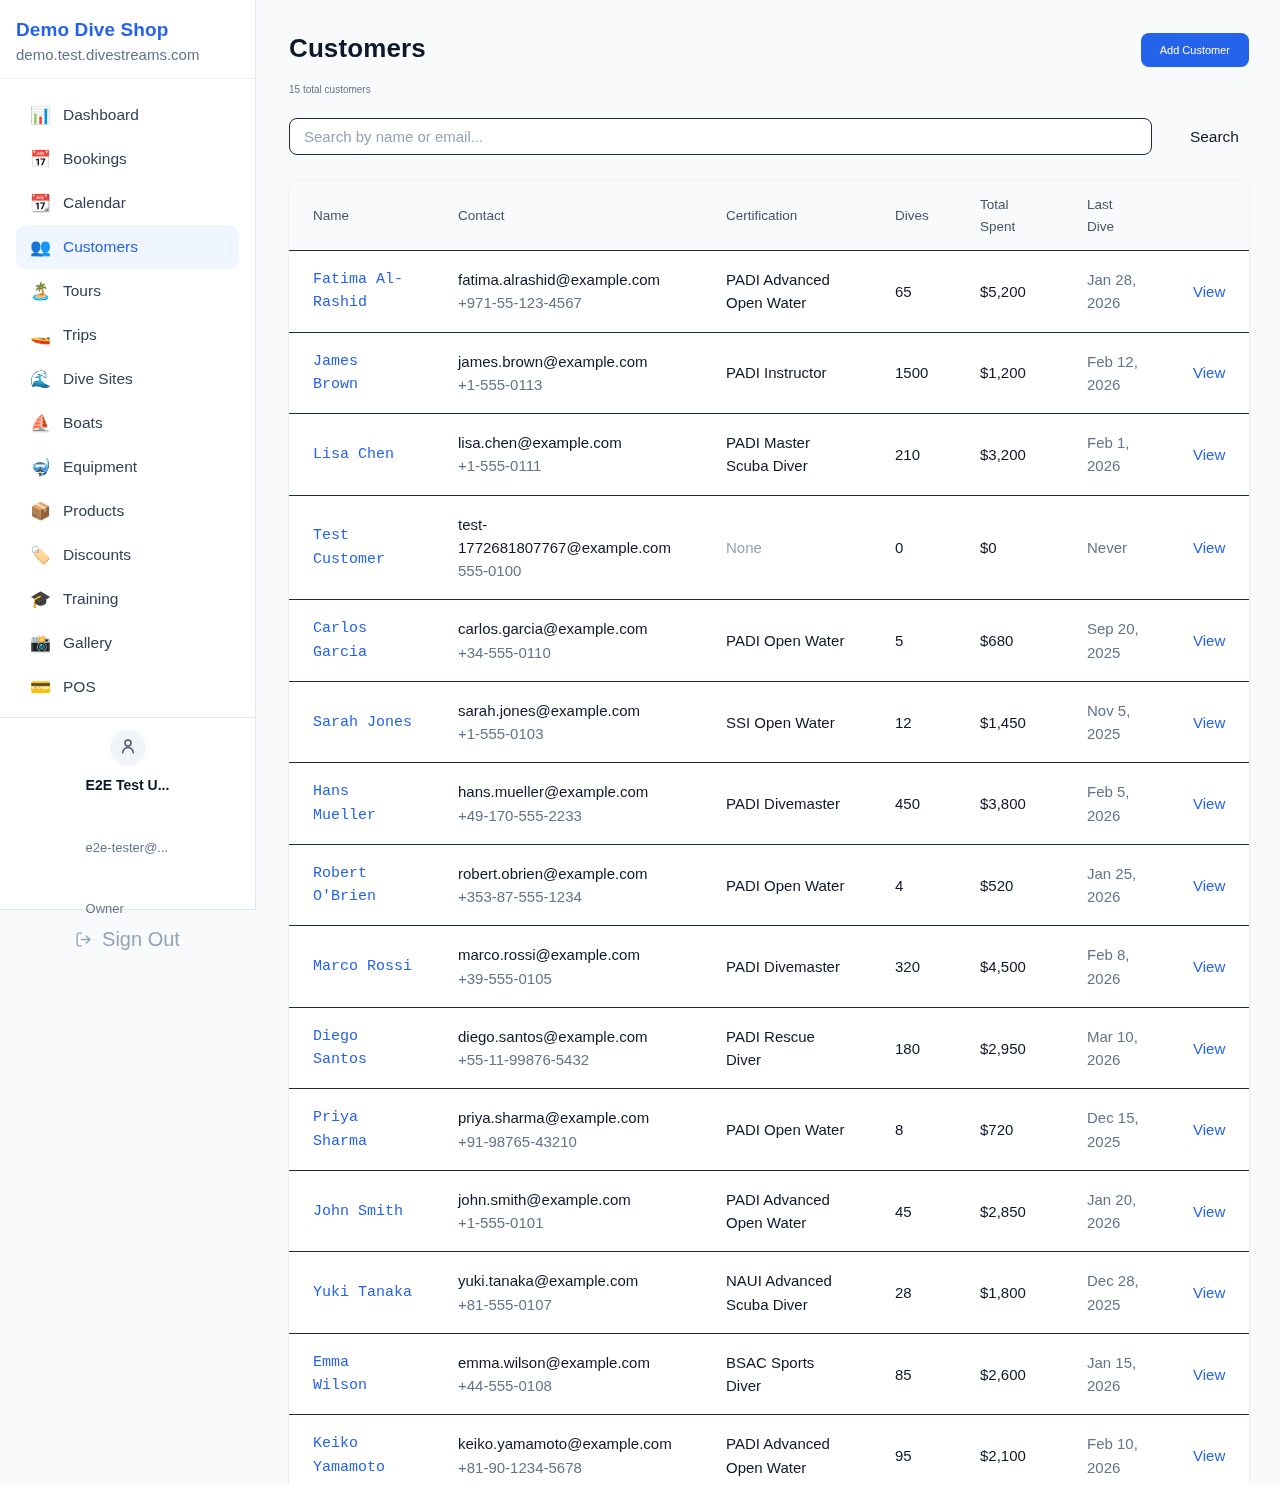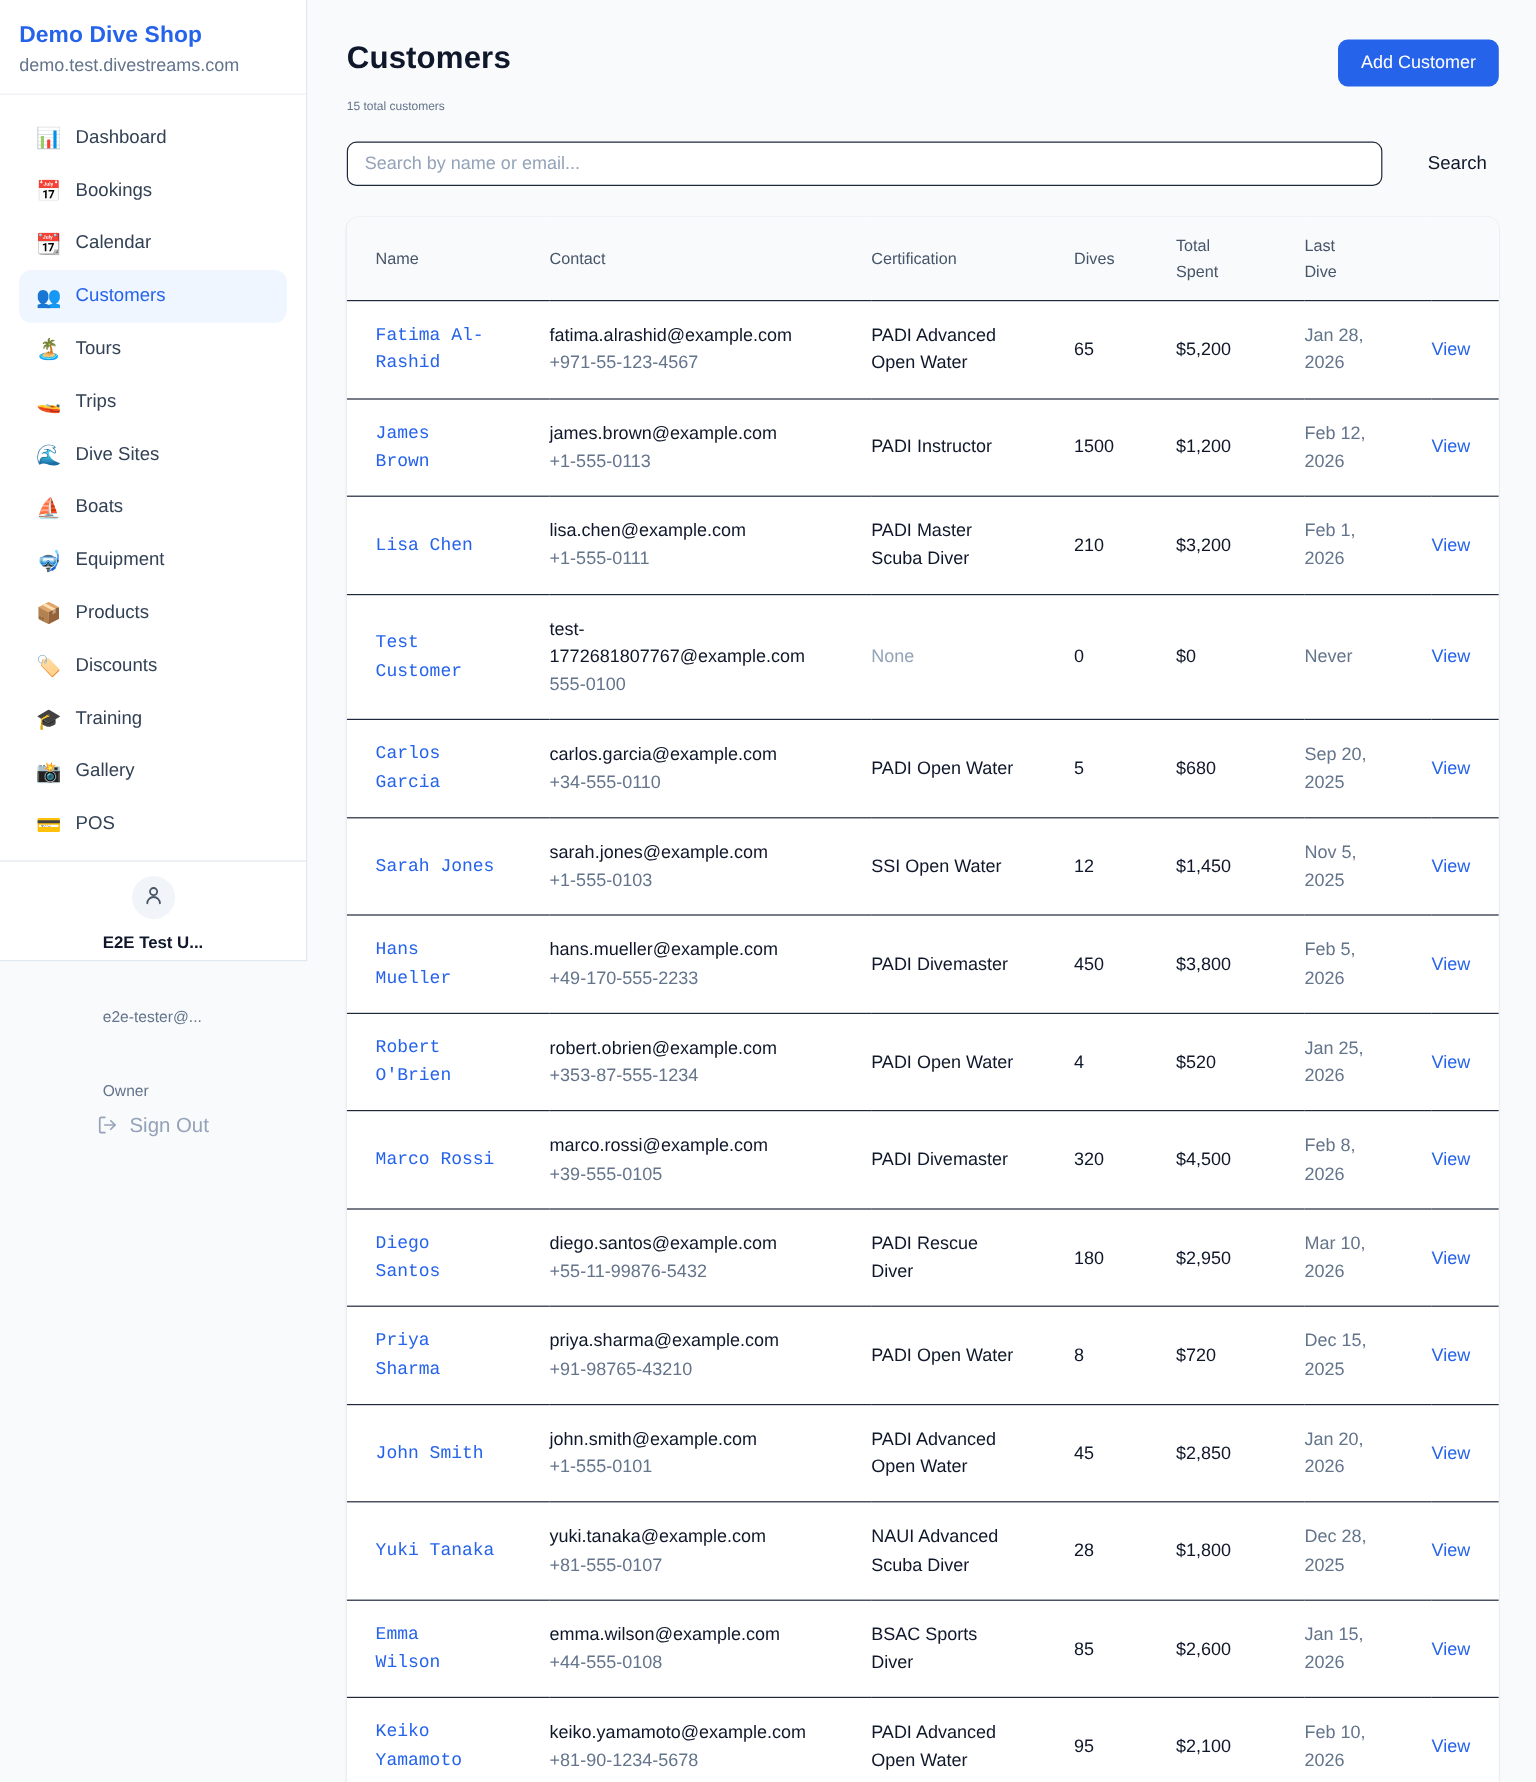--- a/index.html
+++ b/index.html
@@ -23,21 +23,21 @@
     color: var(--text-dark);
     position: relative;
     overflow: hidden;
   }
 
   
   .sidebar {
     position: absolute;
     left: 0; top: 0;
     width: 256px;
-    height: 801px;
+    height: 910px;
     background: #ffffff;
     border-right: 1px solid var(--border-light);
     border-bottom: 1px solid var(--border-light);
     display: flex;
     flex-direction: column;
   }
   .sidebar-header { padding: 19px 20px 15px 16px; border-bottom: 1px solid #eef1f5; }
   .shop-name { font-size: 19px; font-weight: 700; color: var(--primary); letter-spacing: .1px; }
   .shop-domain { font-size: 15px; color: var(--text-gray); margin-top: 5px; }
   .sidebar-nav { flex: 1 1 auto; padding: 14px 16px 8px 16px; }
@@ -63,33 +63,33 @@
     background: #f1f5f9; color: #475569;
     display: flex; align-items: center; justify-content: center;
     flex: 0 0 auto;
   }
   .user-info { flex: 1 1 auto; min-width: 0; line-height: 1.35; }
   .user-name { font-size: 14px; font-weight: 700; color: var(--text-dark); white-space: nowrap; }
   .user-email, .user-role { font-size: 13px; color: var(--text-gray); white-space: nowrap; margin-top: 44px; }
   .signout {
     display: flex; align-items: center; gap: 10px;
     color: var(--text-light);
-    font-size: 17px;
+    font-size: 20px;
     cursor: pointer;
     flex: 0 0 auto;
   }
 
   
   .main { position: absolute; left: 256px; top: 0; width: 1024px; padding: 33px 31px 0 33px; }
   .page-header { display: flex; align-items: flex-start; justify-content: space-between; }
   .page-title { font-size: 26px; font-weight: 700; color: var(--text-dark); letter-spacing: .1px; }
   .page-subtitle { font-size: 10px; color: var(--text-gray); margin-top: 20px; }
   .btn-primary {
     background: var(--primary); color: #ffffff;
-    font-size: 15px; font-weight: 500;
+    font-size: 11px; font-weight: 500;
     border: none; border-radius: 8px;
     padding: 11px 19px;
     cursor: pointer;
     font-family: inherit;
   }
   .search-row { display: flex; align-items: center; margin-top: 23px; }
   .search-input {
     width: 866px; height: 37px;
     border: 1px solid var(--row-border);
     border-radius: 8px;

